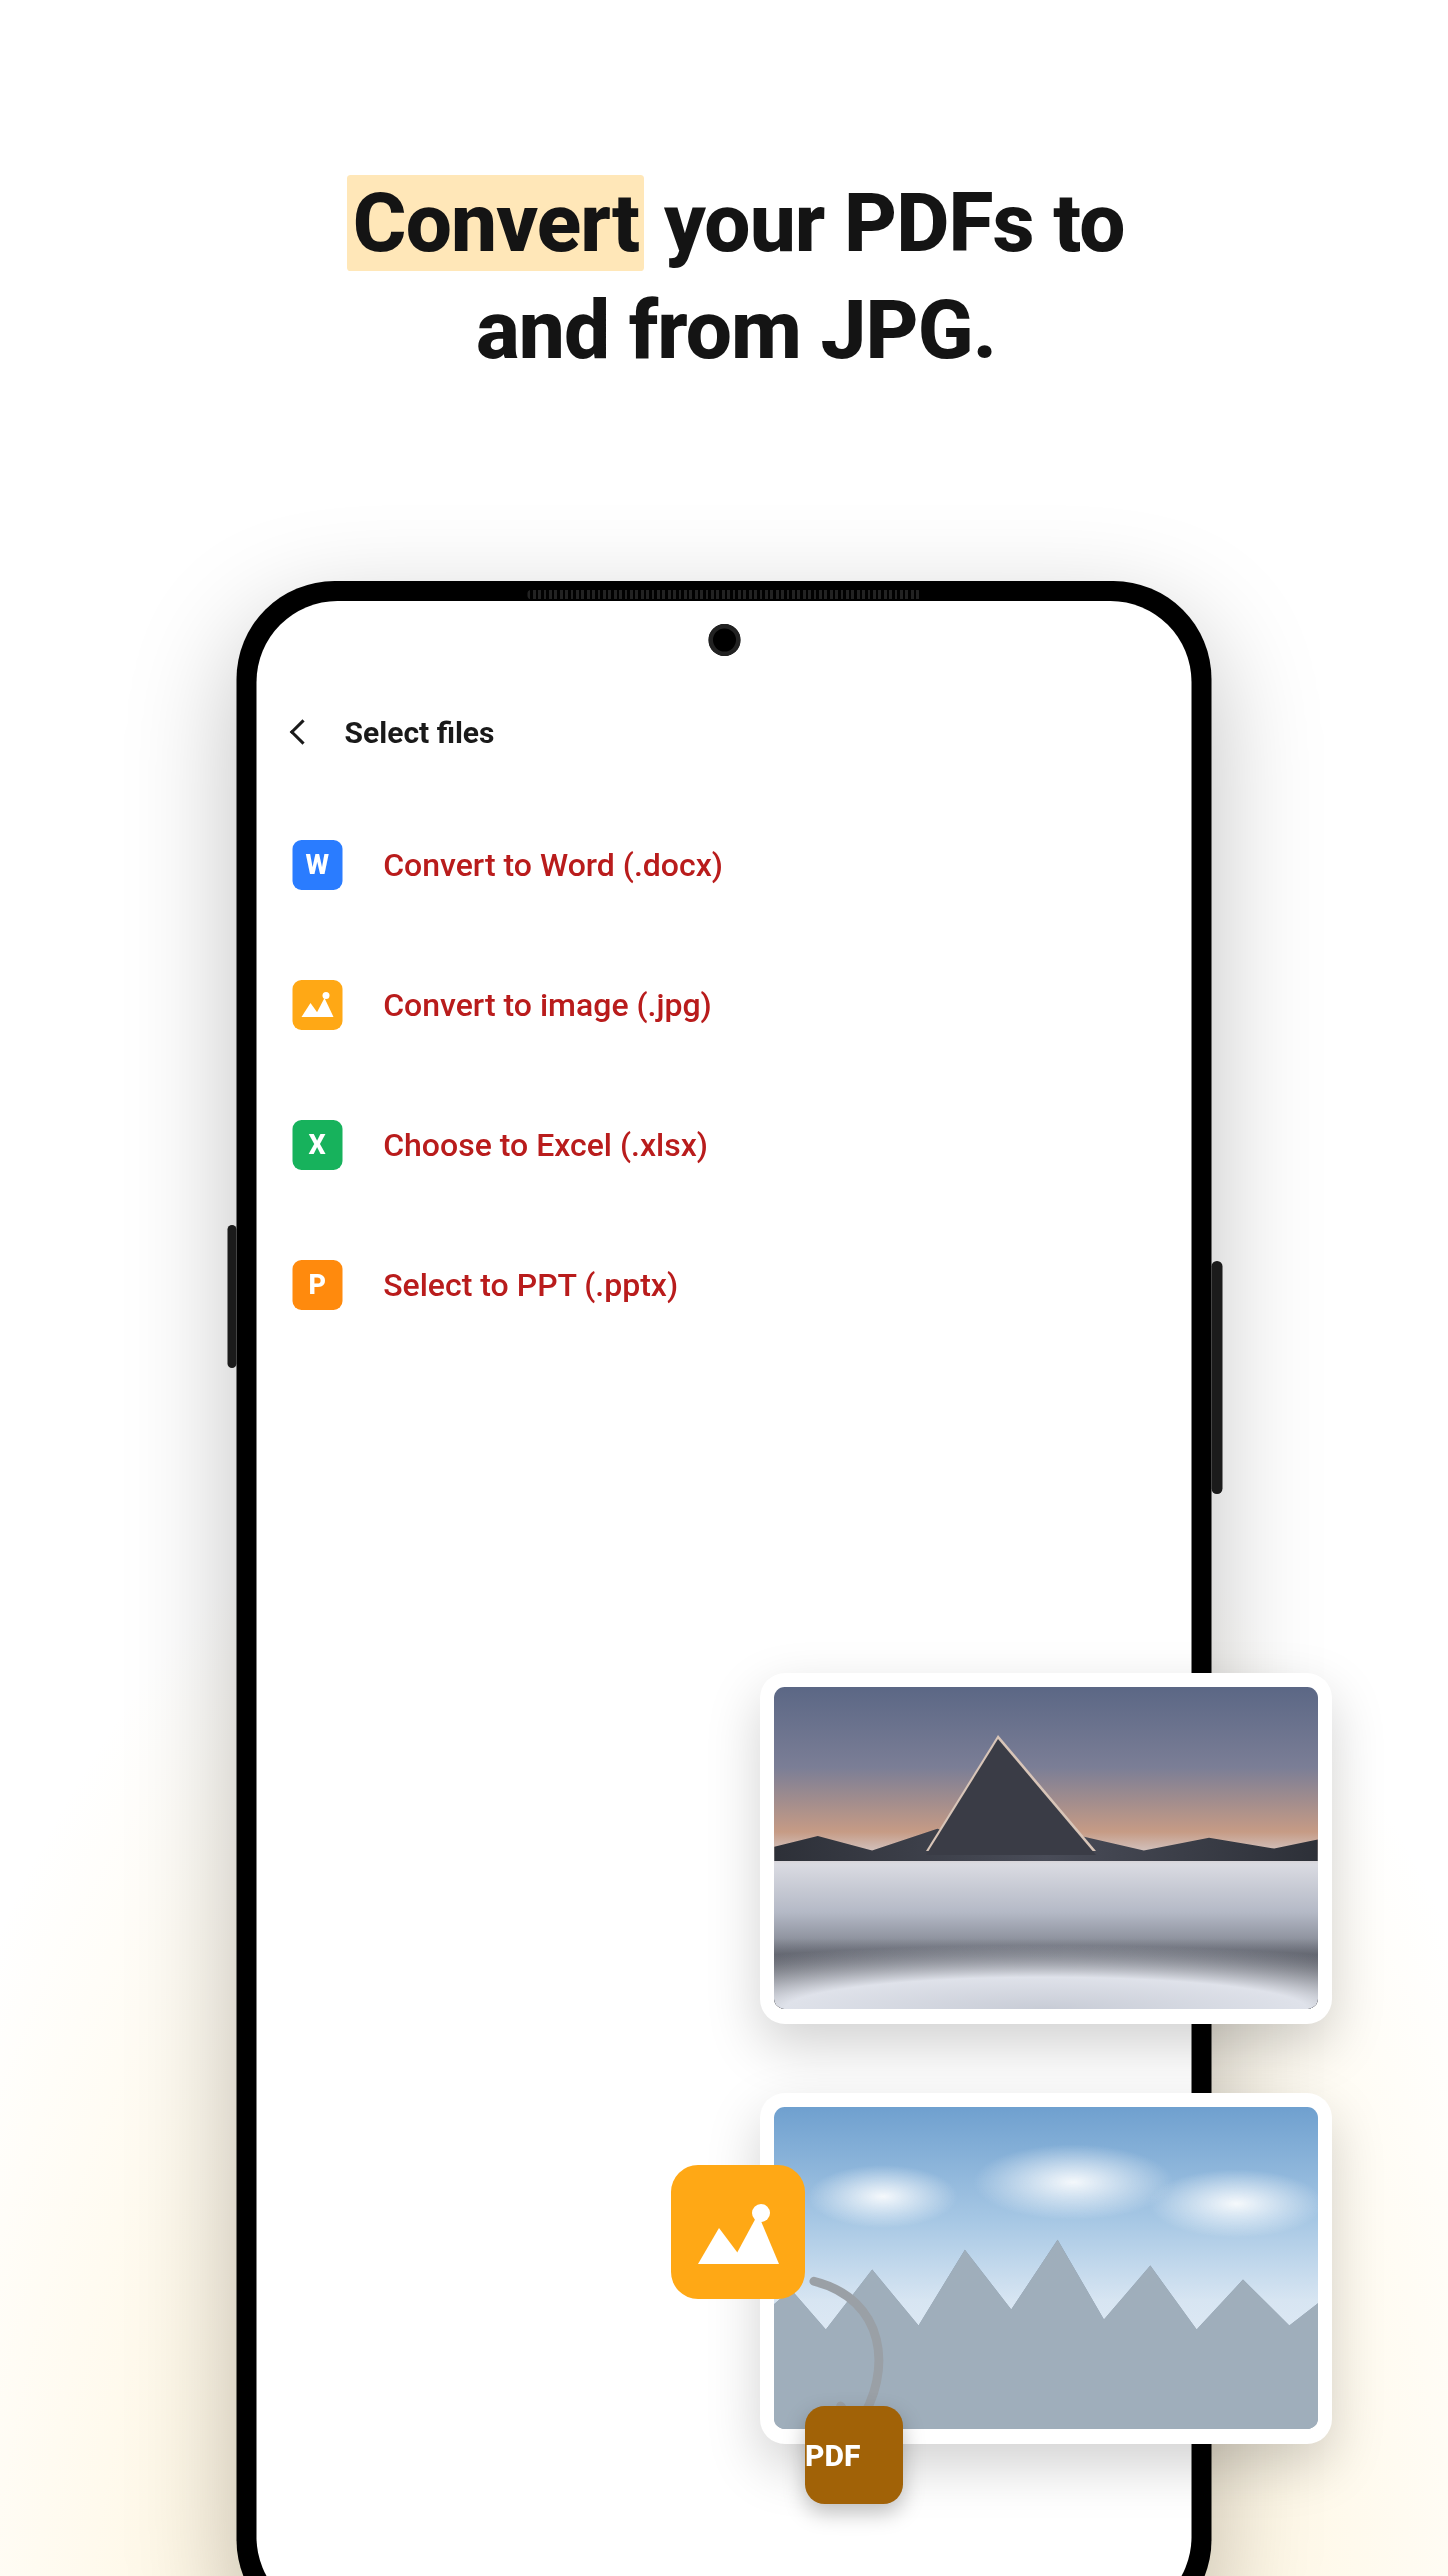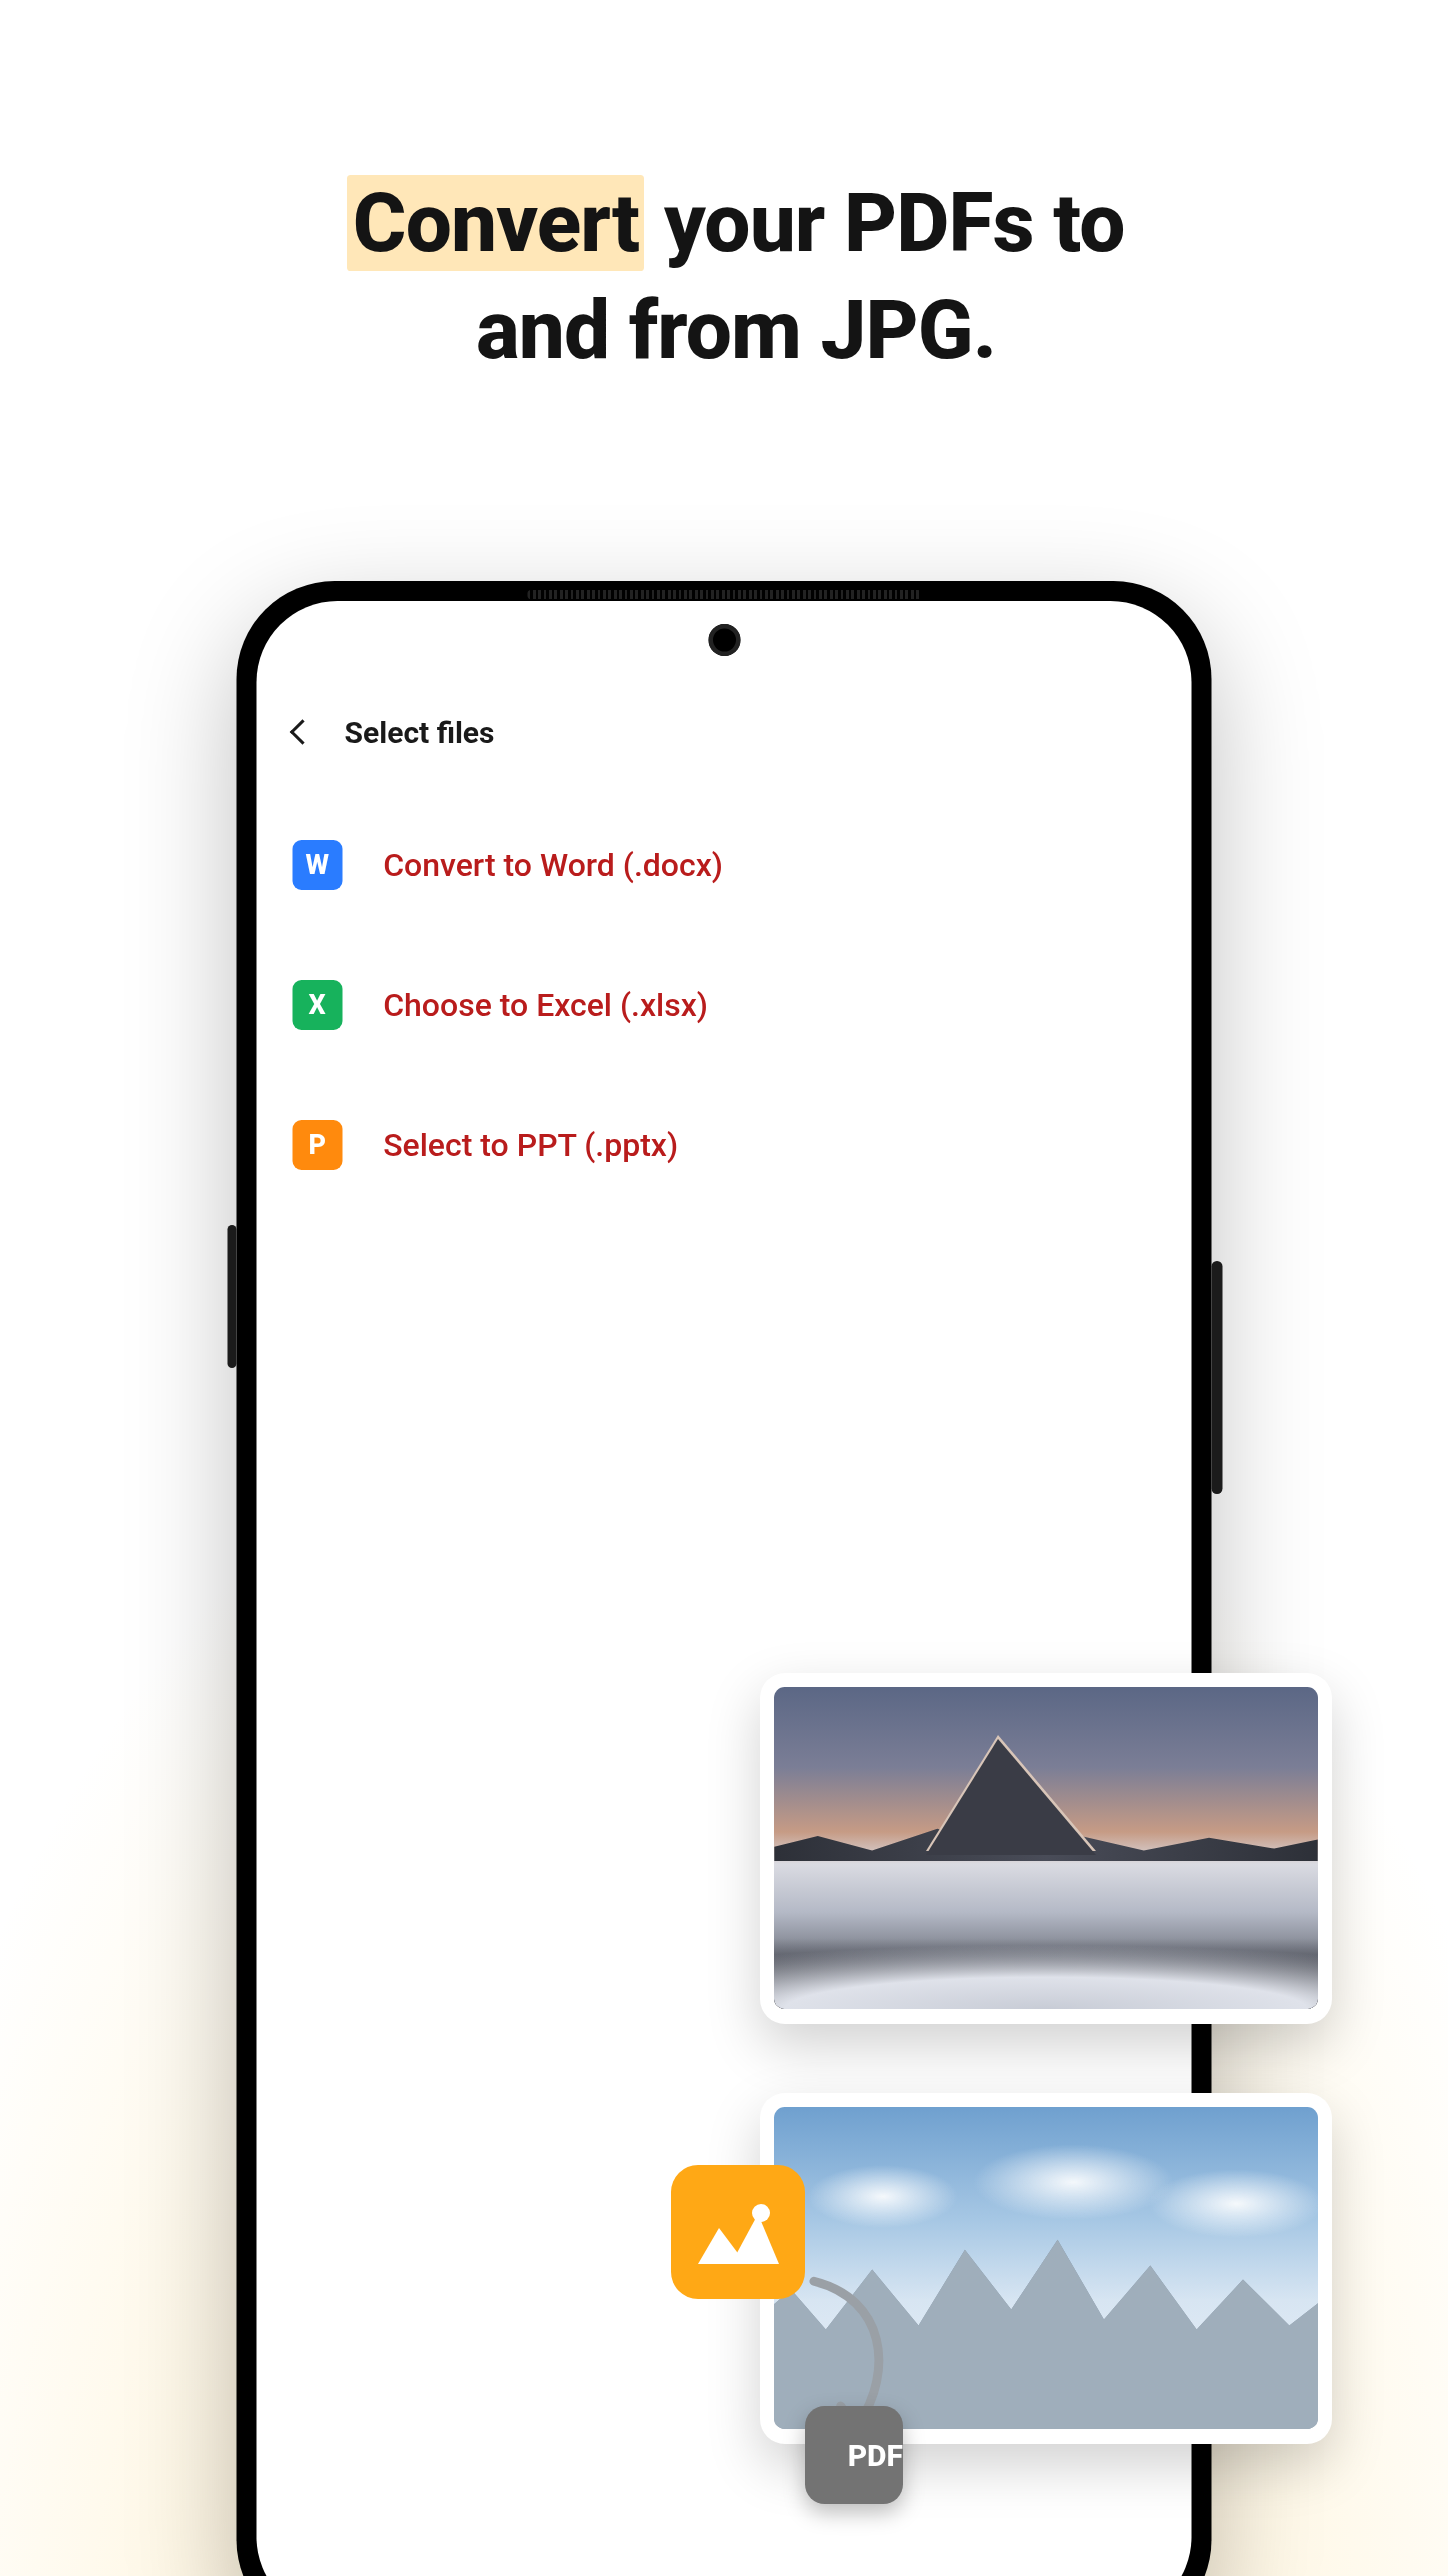--- a/index.html
+++ b/index.html
@@ -272,23 +272,23 @@
     width: 107px; height: 179px;
     z-index: 20;
   }
   .arrow svg { width:100%; height:100%; overflow:visible; }
 
   
   .pdf-badge {
     position: absolute;
     top: 2406px; left: 805px;
     width: 98px; height: 98px;
-    background: #737373;
+    background: #a16207;
     border-radius: 19.7px;
-    display:flex;align-items:center;justify-content:flex-end;
+    display:flex;align-items:center;justify-content:flex-start;
     color:#fff; font-weight:800; font-size:30px;
     z-index: 22;
     box-shadow: 0 9px 21.5px rgba(0,0,0,0.25);
   }
 </style>
 </head>
 <body>
 
 <div class="glow"></div>
 
@@ -311,20 +311,28 @@
     </div>
 
 
     <div class="option-list">
 
       <div class="option">
         <div class="opt-icon word">W</div>
         <div class="opt-label">Convert to Word (.docx)</div>
       </div>
 
+      <div class="option">
+        <div class="opt-icon image">
+          <div class="img-glyph">
+              <span class="dot"></span>
+            </div>
+        </div>
+        <div class="opt-label">Convert to image (.jpg)</div>
+      </div>
 
       <div class="option">
         <div class="opt-icon excel">X</div>
         <div class="opt-label">Choose to Excel (.xlsx)</div>
       </div>
 
       <div class="option">
         <div class="opt-icon ppt">P</div>
         <div class="opt-label">Select to PPT (.pptx)</div>
       </div>

